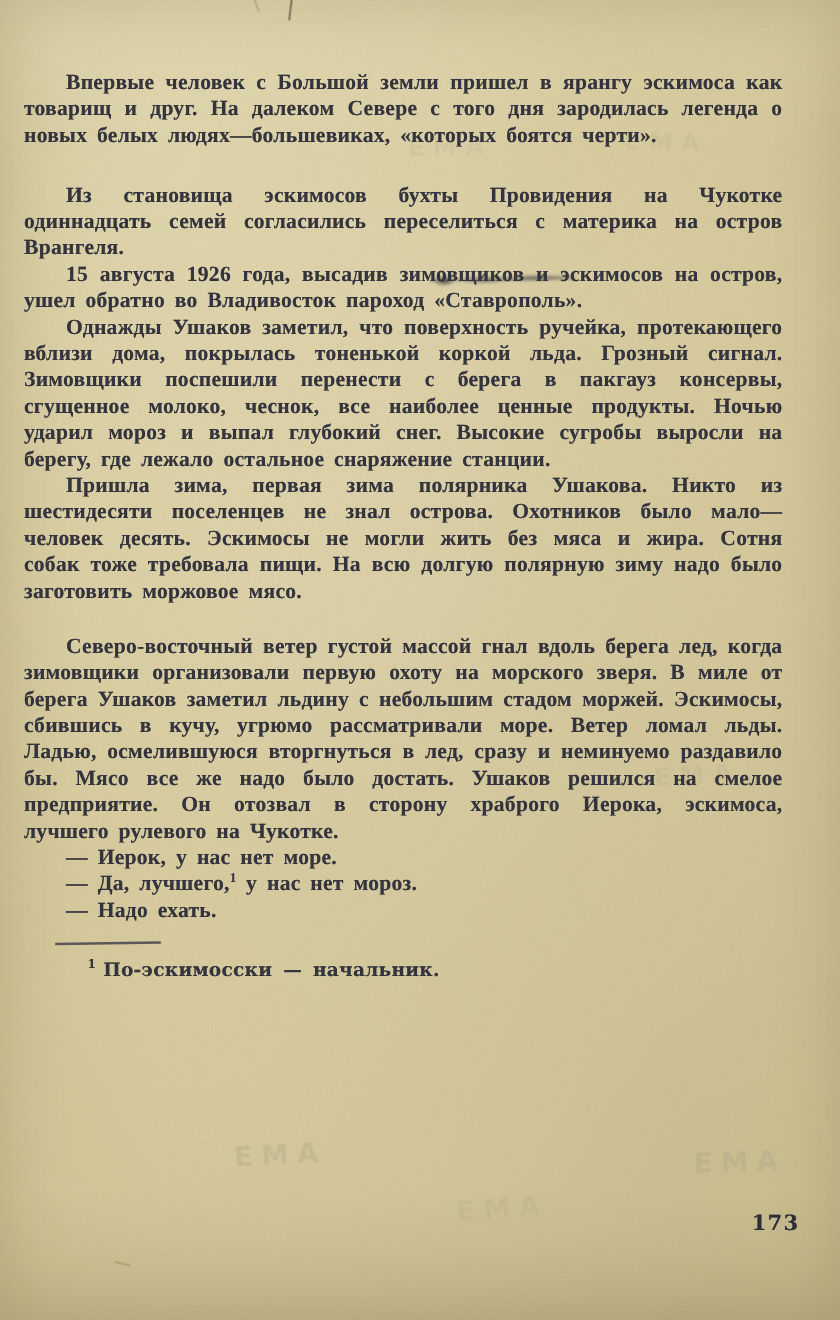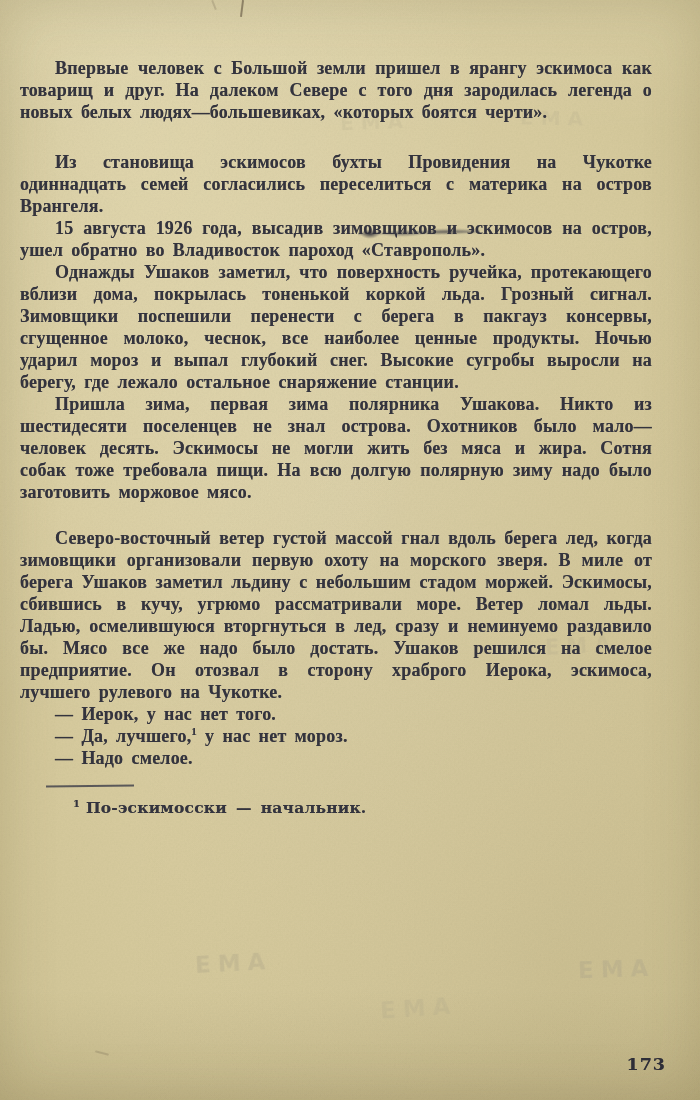--- a/index.html
+++ b/index.html
@@ -55,21 +55,21 @@
     margin: 11px 0 0 53px;
     font-size: 15.5px;
     line-height: 20px;
     text-align: left;
     text-indent: 0;
   }
   .footnote sup.fn-mark { margin-right: 6px; font-size: 10px; }
   .page-number {
     position: absolute;
     z-index: 3;
-    top: 1054px;
+    top: 1010px;
     right: 34px;
     font-size: 17.5px;
     font-weight: 700;
     color: #2e2e38;
     letter-spacing: 1px;
     text-shadow: 0 0 0.5px rgba(46,46,56,0.55);
   }
   .smudge {
     position: absolute;
     z-index: 4;
@@ -129,23 +129,23 @@
   <div class="scratch s3"></div>
   <div class="smudge"></div>
 
   <div class="text-column">
     <p>Впервые человек с Большой земли пришел в ярангу эскимоса как товарищ и друг. На далеком Севере с того дня зародилась легенда о новых белых людях—большевиках, «которых боятся черти».</p>
     <p class="gap-lg">Из становища эскимосов бухты Провидения на Чукотке одиннадцать семей согласились переселиться с материка на остров Врангеля.</p>
     <p>15 августа 1926 года, высадив зимовщиков и эскимосов на остров, ушел обратно во Владивосток пароход «Ставрополь».</p>
     <p>Однажды Ушаков заметил, что поверхность ручейка, протекающего вблизи дома, покрылась тоненькой коркой льда. Грозный сигнал. Зимовщики поспешили перенести с берега в пакгауз консервы, сгущенное молоко, чеснок, все наиболее ценные продукты. Ночью ударил мороз и выпал глубокий снег. Высокие сугробы выросли на берегу, где лежало остальное снаряжение станции.</p>
     <p>Пришла зима, первая зима полярника Ушакова. Никто из шестидесяти поселенцев не знал острова. Охотников было мало—человек десять. Эскимосы не могли жить без мяса и жира. Сотня собак тоже требовала пищи. На всю долгую полярную зиму надо было заготовить моржовое мясо.</p>
     <p class="gap-sm">Северо-восточный ветер густой массой гнал вдоль берега лед, когда зимовщики организовали первую охоту на морского зверя. В миле от берега Ушаков заметил льдину с небольшим стадом моржей. Эскимосы, сбившись в кучу, угрюмо рассматривали море. Ветер ломал льды. Ладью, осмелившуюся вторгнуться в лед, сразу и неминуемо раздавило бы. Мясо все же надо было достать. Ушаков решился на смелое предприятие. Он отозвал в сторону храброго Иерока, эскимоса, лучшего рулевого на Чукотке.</p>
-    <p class="dialog">— Иерок, у нас нет того.</p>
+    <p class="dialog">— Иерок, у нас нет море.</p>
     <p class="dialog"><span>— Да, лучшего,</span><sup class="fn-mark">1</sup><span> у нас нет мороз.</span></p>
-    <p class="dialog">— Надо смелое.</p>
+    <p class="dialog">— Надо ехать.</p>
 
     <div class="footnote-sep"></div>
     <div class="footnote"><sup class="fn-mark">1</sup><span>По-эскимосски — начальник.</span></div>
   </div>
 
   <div class="page-number">173</div>
 
   <svg class="grain" width="700" height="1100" aria-hidden="true">
     <filter id="paperNoise">
       <feTurbulence type="fractalNoise" baseFrequency="0.55" numOctaves="2" stitchTiles="stitch" result="t"></feTurbulence>

